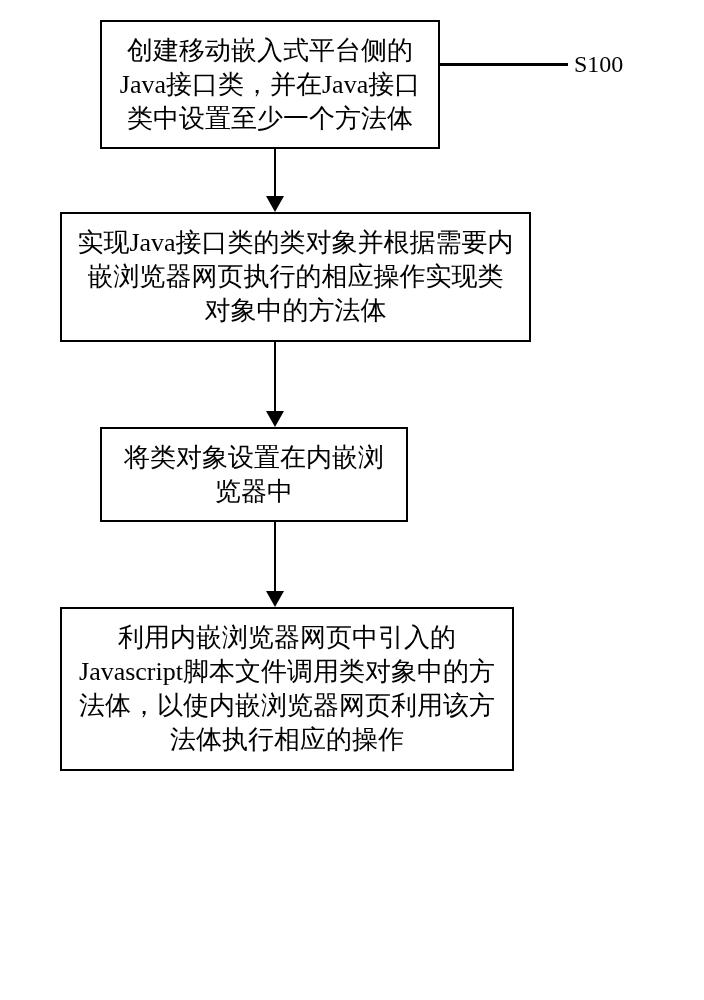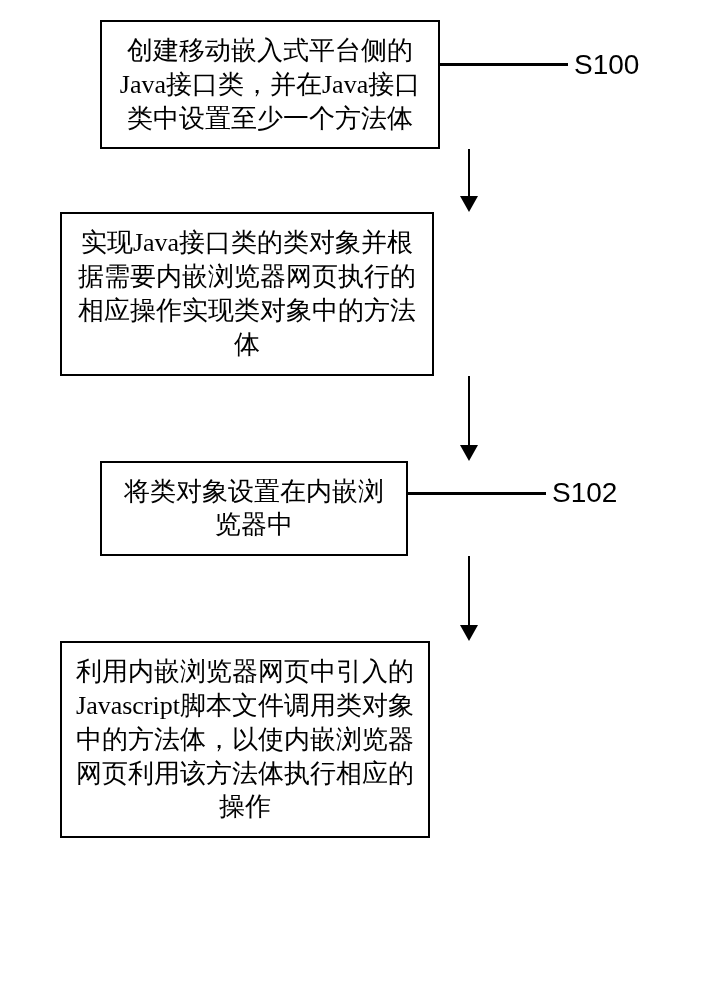--- a/index.html
+++ b/index.html
@@ -6,21 +6,21 @@
     margin: 0;
     padding: 20px;
     font-family: "SimSun", "宋体", serif;
     background: #fff;
     width: 704px;
     box-sizing: border-box;
   }
   .flowchart {
     display: flex;
     flex-direction: column;
-    align-items: flex-end;
+    align-items: flex-start;
     padding-left: 40px;
   }
   .step-row {
     display: flex;
     align-items: center;
     width: 100%;
   }
   .box {
     border: 2.5px solid #000;
     padding: 12px 14px;
@@ -34,22 +34,22 @@
     flex: 0 0 auto;
     display: flex;
     align-items: center;
     margin-left: -2px;
   }
   .connector-line {
     height: 2.5px;
     background: #000;
   }
   .step-label {
-    font-size: 28px;
-    font-family: Liberation Sans, sans-serif;
+    font-size: 24px;
+    font-family: Liberation Serif, serif;
     margin-left: 6px;
     white-space: nowrap;
   }
   .arrow-down {
     display: flex;
     flex-direction: column;
     align-items: center;
     margin: 0;
   }
   .arrow-shaft {
@@ -59,23 +59,23 @@
   .arrow-head {
     width: 0;
     height: 0;
     border-left: 9px solid transparent;
     border-right: 9px solid transparent;
     border-top: 16px solid #000;
     margin-top: -1px;
   }
   
   .box-s100 { width: 340px; margin-left: 40px; }
-  .box-s101 { width: 374px; margin-left: 0px; }
+  .box-s101 { width: 471px; margin-left: 0px; }
   .box-s102 { width: 308px; margin-left: 40px; }
-  .box-s103 { width: 370px; margin-left: 0px; }
+  .box-s103 { width: 454px; margin-left: 0px; }
 
   .row-s100 .connector-line { width: 130px; }
   .row-s101 .connector-line { width: 90px; }
   .row-s102 .connector-line { width: 140px; }
   .row-s103 .connector-line { width: 70px; }
 
   .row-s100 .connector { margin-top: -40px; }
   .row-s101 .connector { margin-top: -50px; }
   .row-s102 .connector { margin-top: -30px; }
   .row-s103 .connector { margin-top: -70px; }
@@ -119,24 +119,20 @@
     <div class="arrow-down">
       <div class="arrow-shaft" style="height:70px"></div>
       <div class="arrow-head"></div>
     </div>
   </div>
 
   <div class="step-row row-s102">
     <div class="box box-s102">
       <span>将类对象设置在内嵌浏览器中</span>
     </div>
-    <div class="connector">
-      <div class="connector-line"></div>
-      <span class="step-label">S102</span>
-    </div>
   </div>
 
   <div class="arrow-wrap">
     <div class="arrow-down">
       <div class="arrow-shaft" style="height:70px"></div>
       <div class="arrow-head"></div>
     </div>
   </div>
 
   <div class="step-row row-s103">

